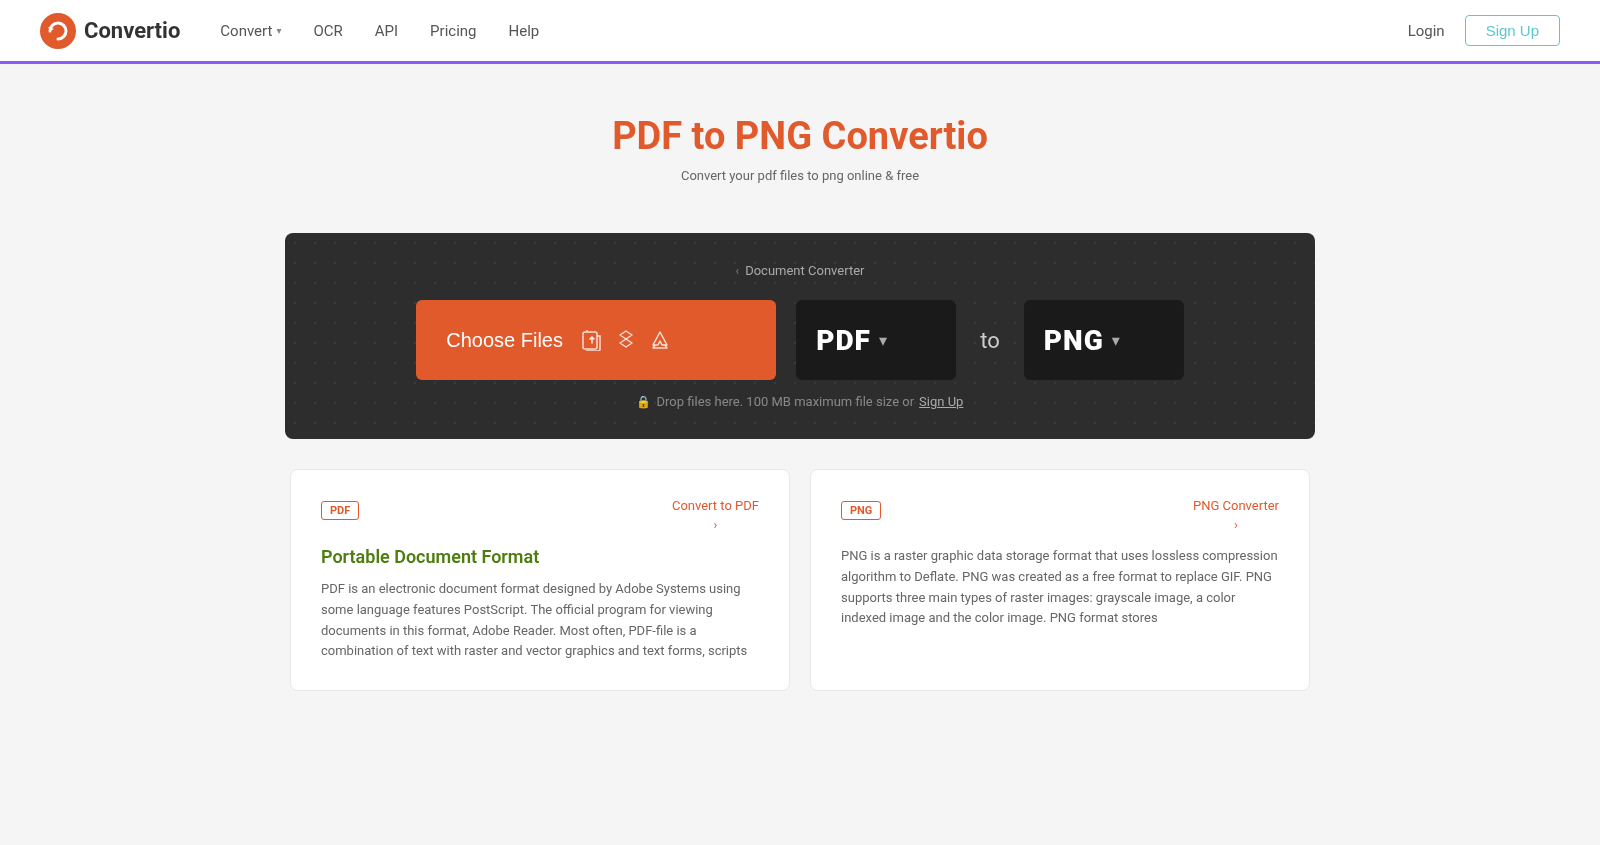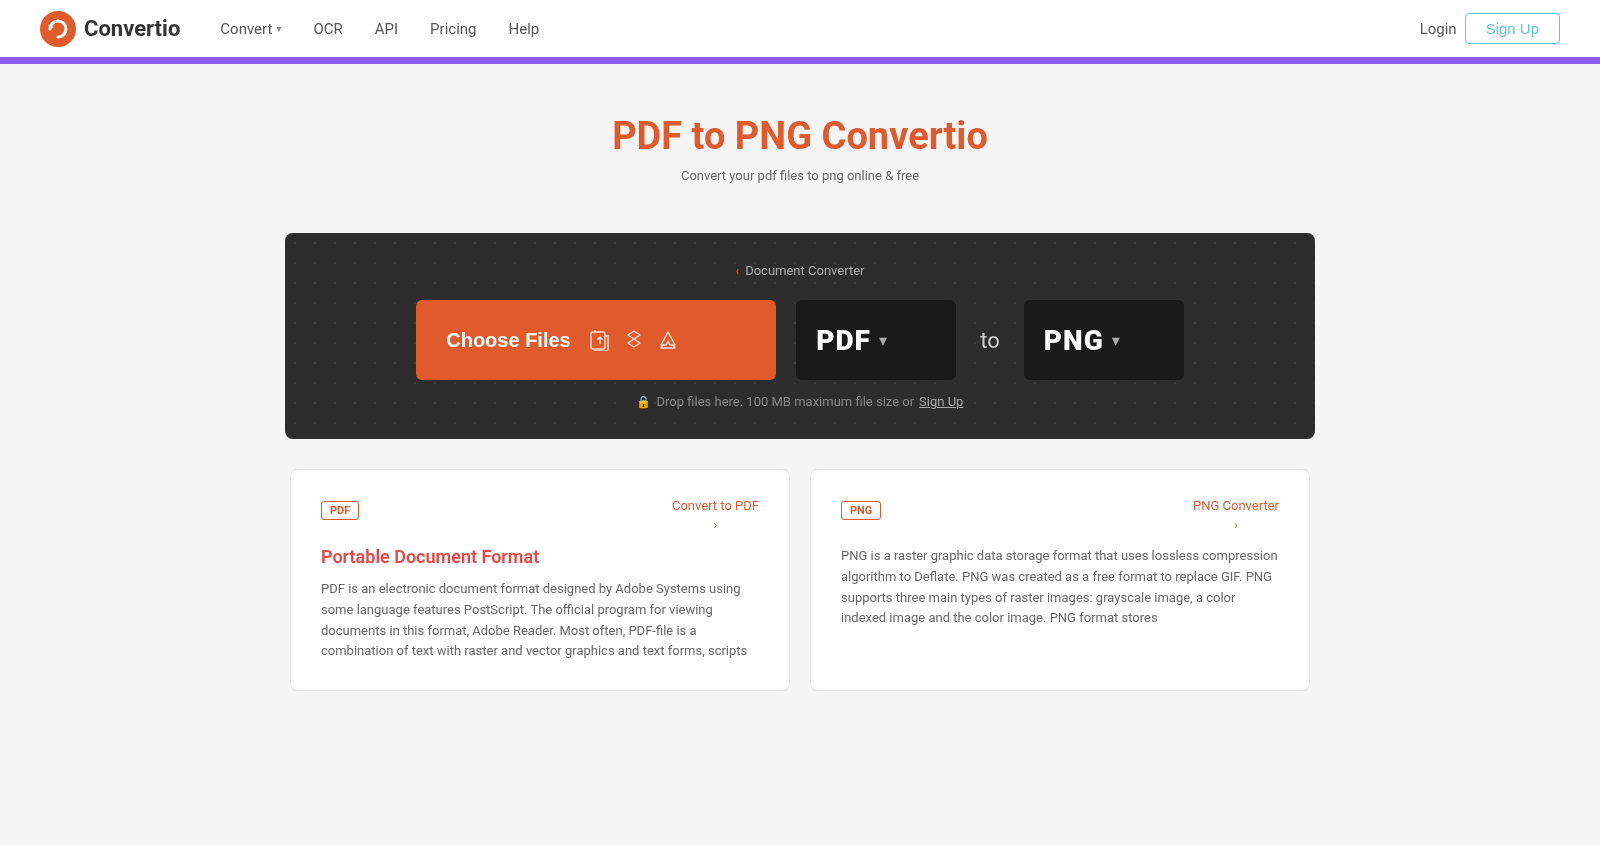--- a/index.html
+++ b/index.html
@@ -1,21 +1,21 @@
 <!DOCTYPE html>
 <html><head>
   <meta charset="utf-8">
   <style>
     * { box-sizing: border-box; margin: 0; padding: 0; }
     body { font-family: -apple-system, BlinkMacSystemFont, 'Segoe UI', Roboto, sans-serif; background: #f5f5f5; color: #333; }
 
     
     .header {
       background: #fff;
-      border-bottom: 7px solid #8b5cf6;
+      border-bottom: 3px solid #8b5cf6;
       display: flex;
       align-items: center;
       padding: 0 40px;
       height: 64px;
     }
     .logo-wrap {
       display: flex;
       align-items: center;
       gap: 8px;
       text-decoration: none;
@@ -45,21 +45,21 @@
       align-items: center;
       gap: 4px;
     }
     .nav-chevron {
       font-size: 10px;
       color: #888;
     }
     .header-actions {
       display: flex;
       align-items: center;
-      gap: 8px;
+      gap: 20px;
     }
     .login-btn {
       font-size: 15px;
       color: #555;
       cursor: pointer;
       text-decoration: none;
     }
     .signup-btn {
       border: 1.5px solid #5bc8d0;
       color: #5bc8d0;
@@ -120,21 +120,21 @@
       gap: 20px;
     }
     .choose-files-btn {
       background: #e05a2b;
       color: #fff;
       border: none;
       border-radius: 6px;
       padding: 0 30px;
       height: 80px;
       font-size: 20px;
-      font-weight: 700;
+      font-weight: 400;
       cursor: pointer;
       display: flex;
       align-items: center;
       gap: 18px;
       min-width: 360px;
     }
     .file-icons {
       display: flex;
       align-items: center;
       gap: 12px;
@@ -220,21 +220,21 @@
     }
     .card-header {
       display: flex;
       align-items: center;
       justify-content: space-between;
       margin-bottom: 14px;
     }
     .card-title {
       font-size: 18px;
       font-weight: 600;
-      color: #ef4444;
+      color: #4d7c0f;
       margin-bottom: 12px;
       clear: both;
     }
     .card-text {
       font-size: 13px;
       color: #666;
       line-height: 1.6;
     }
   </style>
 </head>

